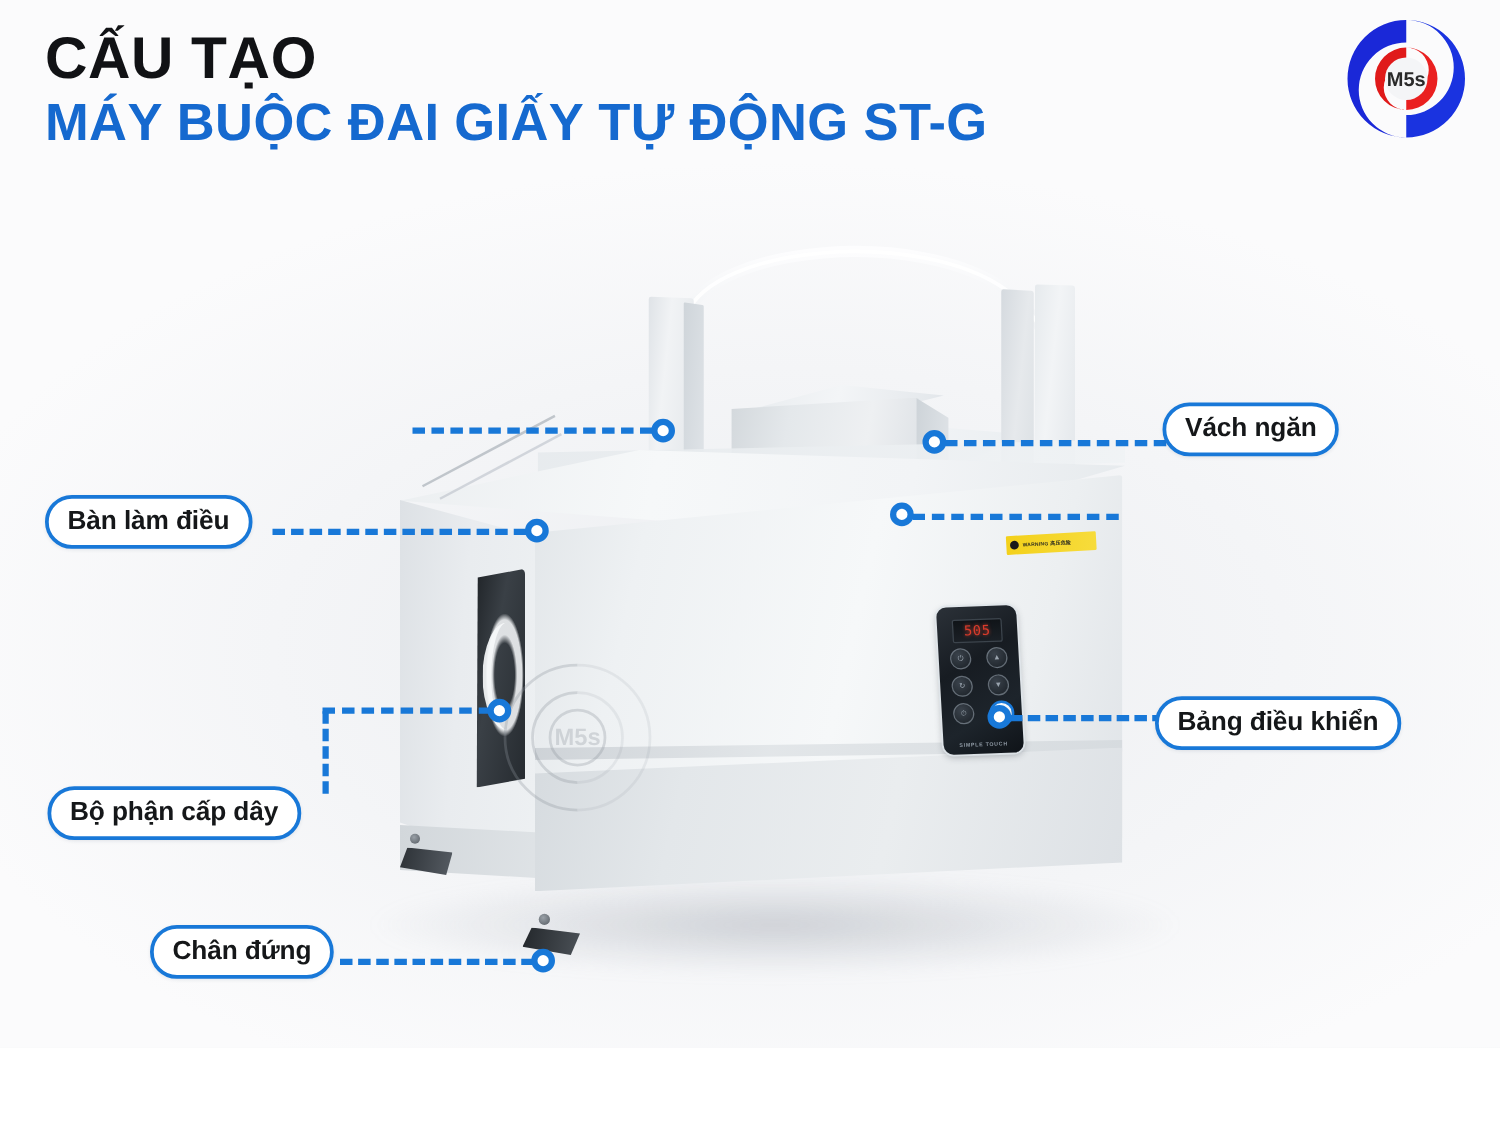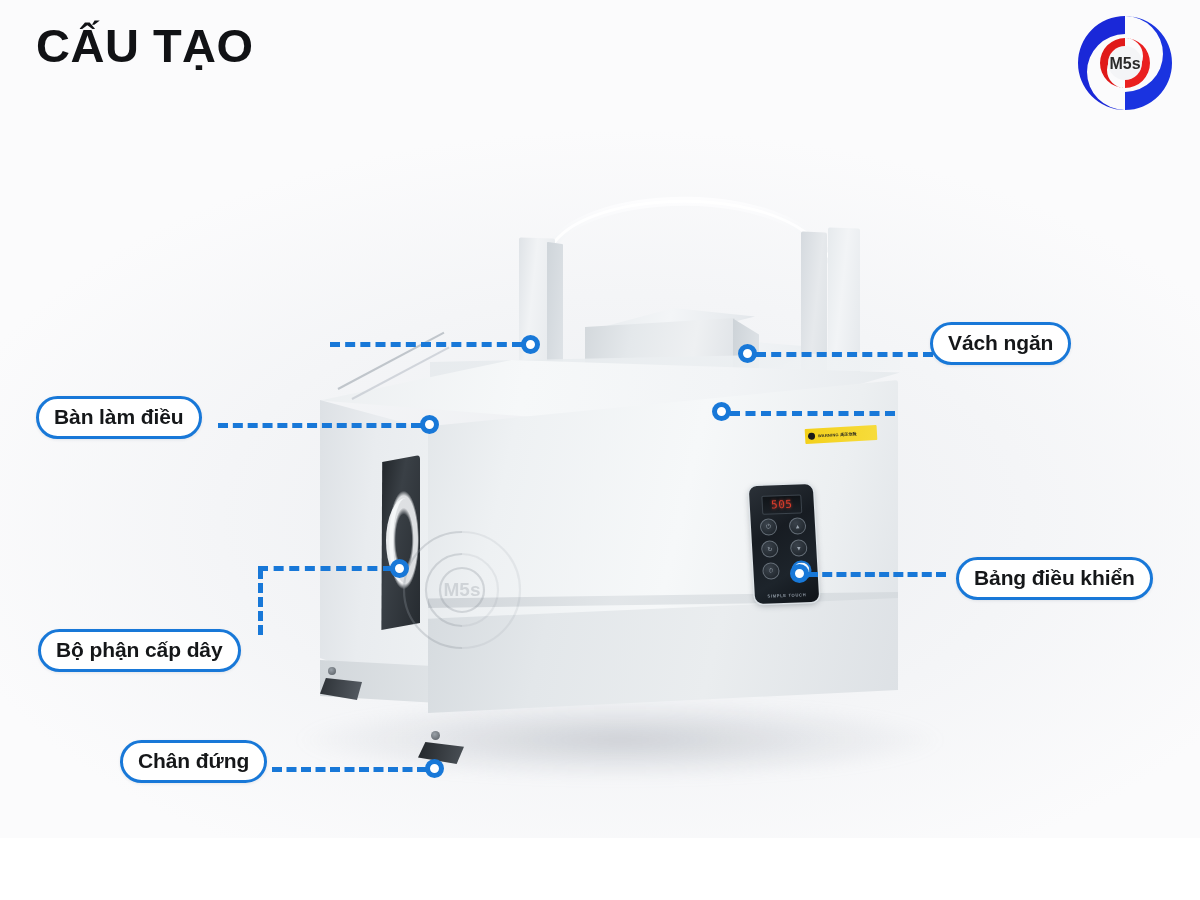--- a/index.html
+++ b/index.html
@@ -272,20 +272,21 @@
     background:#ffffff;border:5px solid #1878d8;box-sizing:border-box;
   }
 </style>
 </head>
 <body>
 
 <div id="stage">
 
   <div class="hdr">
     <div class="l1">CẤU TẠO</div>
+    <div class="l2">MÁY BUỘC ĐAI GIẤY TỰ ĐỘNG ST-G</div>
   </div>
 
   <div class="logo">
     <svg viewBox="0 0 110 110" width="110" height="110" aria-hidden="true">
       <g>
         <path d="M55 8 A47 47 0 0 0 55 102 A38 38 0 0 1 55 26 Z" fill="#1a28d8"></path>
         <path d="M55 102 A47 47 0 0 0 55 8 A38 38 0 0 1 55 84 Z" fill="#1a33e0"></path>
       </g>
       <g>
         <path d="M55 30 A25 25 0 0 0 55 80 A18 18 0 0 1 55 44 Z" fill="#e01a1a"></path>
@@ -402,15 +403,15 @@
 
   <div class="dot" style="left:738px;top:344px;"></div>
   <div class="dash" style="left:756px;top:352px;width:177px;"></div>
   <div class="pill" style="left:930px;top:322px;">Vách ngăn</div>
 
   <div class="dot" style="left:712px;top:402px;"></div>
   <div class="dash" style="left:730px;top:411px;width:165px;"></div>
 
   <div class="dot" style="left:790px;top:564px;"></div>
   <div class="dash" style="left:808px;top:572px;width:138px;"></div>
-  <div class="pill" style="left:956px;top:557px;">Bảng điều khiển</div>
+  <div class="pill" style="left:924px;top:557px;">Bảng điều khiển</div>
 
 </div>
 
 </body></html>

